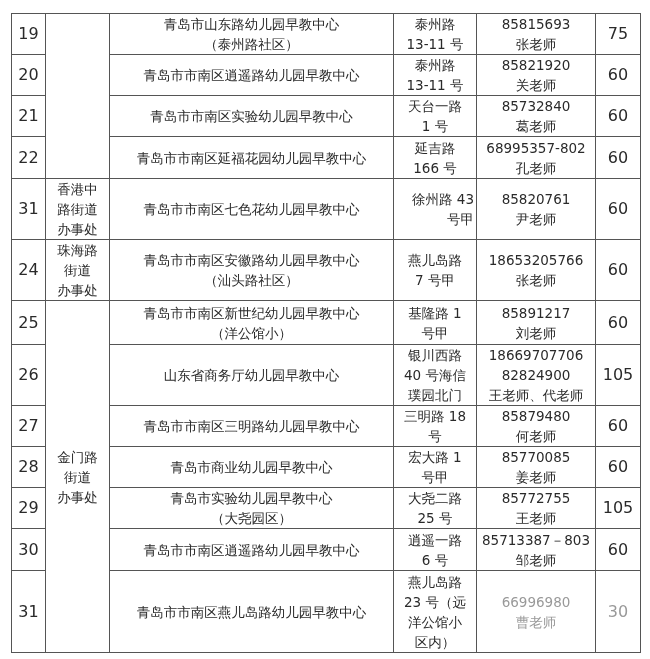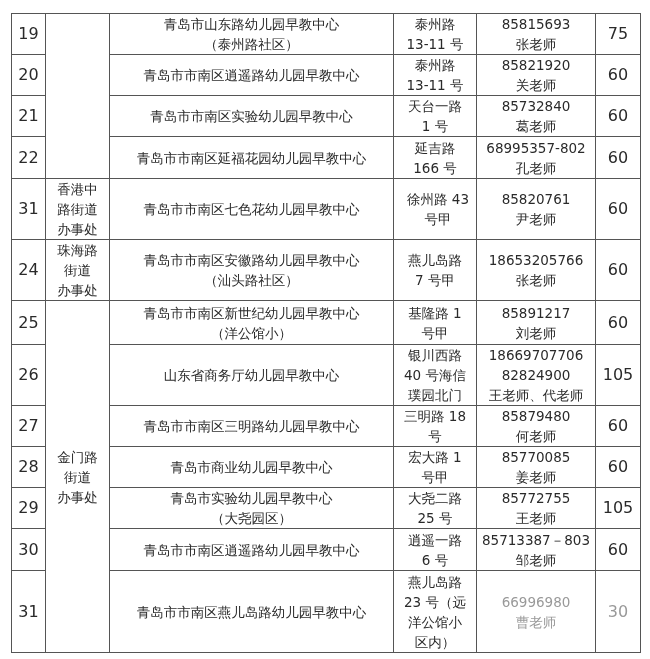--- a/index.html
+++ b/index.html
@@ -62,21 +62,21 @@
       <td>68995357-802
 孔老师</td>
       <td class="num">60</td>
     </tr>
     <tr style="height:61px">
       <td class="num">31</td>
       <td>香港中
 路街道
 办事处</td>
       <td>青岛市市南区七色花幼儿园早教中心</td>
-      <td style="text-align:center;padding-left:8px">徐州路 43
+      <td style="text-align:right;padding-left:8px">徐州路 43
 号甲</td>
       <td>85820761
 尹老师</td>
       <td class="num">60</td>
     </tr>
     <tr style="height:60px">
       <td class="num">24</td>
       <td>珠海路
 街道
 办事处</td>

